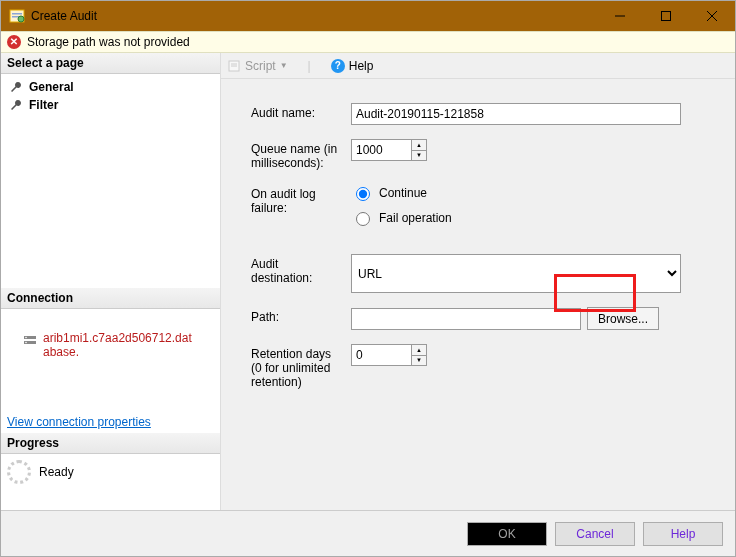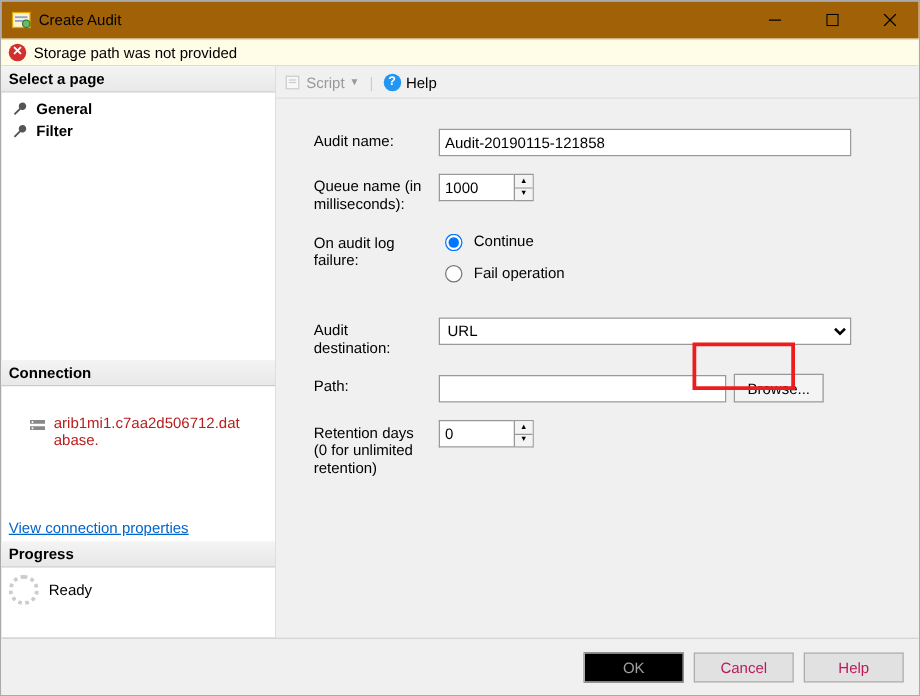--- a/index.html
+++ b/index.html
@@ -24,21 +24,21 @@
   .nav-item .wrench { width:14px; height:14px; display:inline-block; }
   .spacer { flex:1; }
   .conn-body { padding:22px; color:#b91c1c; word-break: break-all; }
   .conn-line { display:flex; gap:6px; align-items:flex-start; }
   .conn-icon { width:14px; height:14px; flex:0 0 auto; margin-top:2px; }
   .link { color:#0066cc; text-decoration:underline; cursor:pointer; padding:4px 6px; display:inline-block; }
   .progress-body { padding:6px; display:flex; align-items:center; gap:8px; }
   .spinner { width:24px; height:24px; border:3px dotted #ccc; border-radius:50%; }
 
   .mainpanel { flex:1; background:#f0f0f0; display:flex; flex-direction:column; }
-  .toolbar { height:26px; background:#f0f0f0; border-bottom:1px solid #ddd; display:flex; align-items:center; padding:0 6px; gap:4px; }
+  .toolbar { height:26px; background:#f0f0f0; border-bottom:1px solid #ddd; display:flex; align-items:center; padding:0 6px; gap:16px; }
   .tool-script { color:#999; display:flex; align-items:center; gap:4px; }
   .tool-script svg { opacity:0.5; }
   .drop-arrow { font-size:8px; color:#999; }
   .tool-sep { color:#ccc; margin:0 4px; }
   .tool-help { display:flex; align-items:center; gap:4px; color:#000; }
   .help-circle { width:14px; height:14px; background:#2196f3; border-radius:50%; color:#fff; display:flex; align-items:center; justify-content:center; font-weight:bold; font-size:10px; }
 
   .form { padding: 24px 20px 10px 30px; }
   .form-row { display:flex; align-items:flex-start; margin-bottom:14px; }
   .form-label { width:100px; padding-top:3px; padding-right:10px; color:#000; }
@@ -46,27 +46,27 @@
   input.textbox { width:320px; height:22px; border:1px solid #999; padding:2px 4px; background:#fff; }
   input.textbox.full { width:230px; }
   .spinner-box { display:flex; height:22px; }
   .spinner-box input { width:60px; border:1px solid #999; border-right:none; text-align:left; padding:2px 4px; }
   .spinner-btns { display:flex; flex-direction:column; width:16px; border:1px solid #999; }
   .spinner-btns div { flex:1; display:flex; align-items:center; justify-content:center; font-size:6px; background:#f4f4f4; border-bottom:1px solid #999; cursor:pointer; }
   .spinner-btns div:last-child { border-bottom:none; }
   .radio-group { display:flex; flex-direction:column; gap:8px; }
   .radio-opt { display:flex; align-items:center; gap:6px; cursor:pointer; }
   .radio-opt input { width:14px; height:14px; }
-  select.combo { width: 330px; height:22px; border:1px solid #999; background:#fff; padding:1px 2px; }
+  select.combo { width: 330px; height:39px; border:1px solid #999; background:#fff; padding:1px 2px; }
   .browse-row input.textbox { width: 230px; }
   .browse-btn { height:23px; padding: 0 10px; border:1px solid #999; background:#f4f4f4; cursor:pointer; }
   .highlight-box { position:absolute; border:3px solid #ee1c1c; pointer-events:none; }
 
   .footer { height:46px; border-top:1px solid #ccc; background:#f0f0f0; display:flex; align-items:center; justify-content:flex-end; padding:0 12px; gap:8px; }
-  .dlg-btn { width:80px; height:24px; border:1px solid #adadad; background:#e1e1e1; color:#be185d; cursor:pointer; }
+  .dlg-btn { width:80px; height:24px; border:1px solid #adadad; background:#e1e1e1; color:#6d28d9; cursor:pointer; }
   .dlg-btn.disabled { color:#a0a0a0; background:#000000; cursor:default; }
 </style>
 </head>
 <body>
 
 <div class="titlebar">
   <span class="app-icon">
     <svg width="16" height="16" viewBox="0 0 16 16">
         <rect x="1" y="2" width="14" height="12" fill="#fff3cd" stroke="#e0a800"></rect>
         <rect x="3" y="5" width="10" height="1.5" fill="#8aa4d6"></rect>

